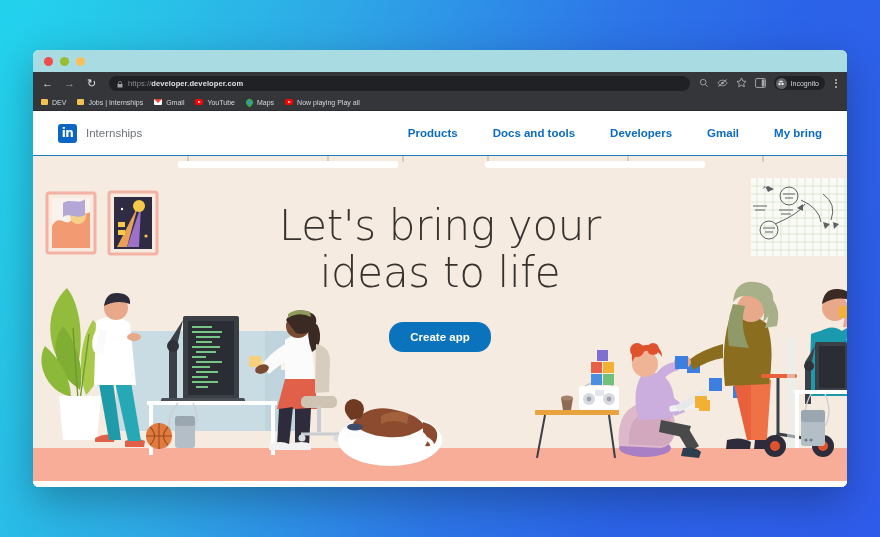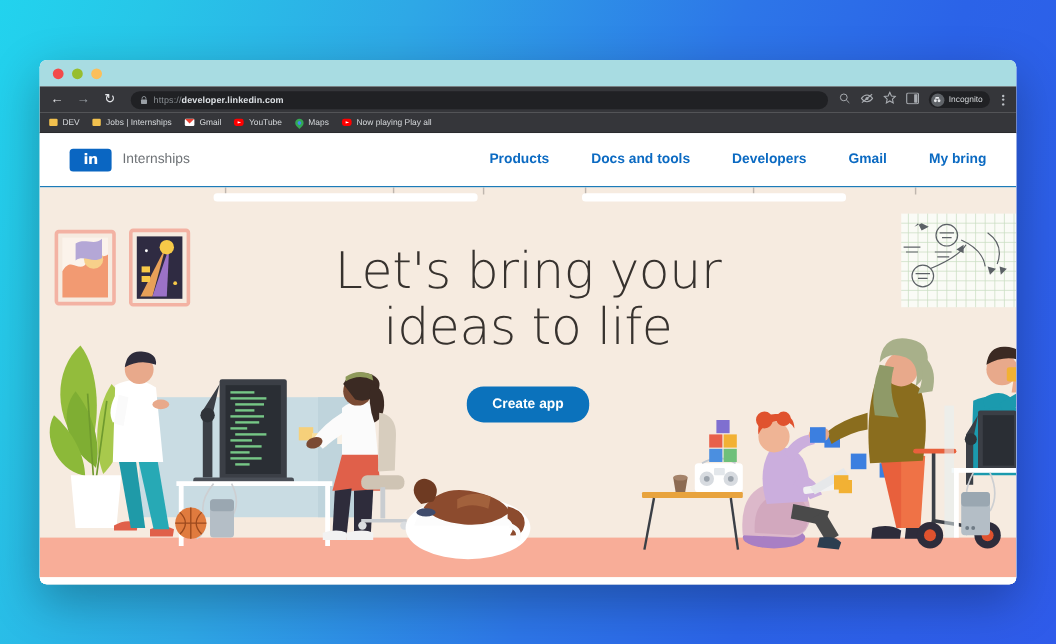--- a/index.html
+++ b/index.html
@@ -145,21 +145,21 @@
     background: #fff;
     display: flex;
     align-items: center;
     padding: 0 25px;
     border-bottom: 1px solid #1C7BB8;
     position: relative;
     z-index: 5;
   }
   .brand { display: flex; align-items: center; gap: 9px; }
   .li-logo {
-    width: 35px; height: 19px; background: #0A66C2; border-radius: 3px;
+    width: 19px; height: 19px; background: #0A66C2; border-radius: 3px;
     color: #fff; font-size: 12px; font-weight: bold; line-height: 19px;
     text-align: center; letter-spacing: -.5px; font-family: "DejaVu Sans", sans-serif;
   }
   .brand-name { color: #6E7276; font-size: 11.5px; }
   .nav-links { margin-left: auto; display: flex; align-items: center; gap: 35px; }
   .nav-link { color: #0B6AC2; font-size: 11.5px; font-weight: bold; white-space: nowrap; cursor: pointer; }
 
   
   .hero { position: absolute; left: 0; right: 0; top: 45px; bottom: 0; background: #F6EBE0; overflow: hidden; }
   .hero-svg { position: absolute; inset: 0; width: 100%; height: 100%; display: block; }
@@ -200,21 +200,21 @@
       <span class="nav-btn">→</span>
       <span class="nav-btn enabled">↻</span>
 
       <div class="omnibox">
         <span class="lock-ico">
           <svg width="6" height="7" viewBox="0 0 6 7">
             <path d="M1.4 3V2a1.6 1.6 0 0 1 3.2 0v1" fill="none" stroke="#9AA0A6" stroke-width=".7"></path>
             <rect x="0.5" y="3" width="5" height="3.6" rx=".6" fill="#9AA0A6"></rect>
           </svg>
         </span>
-        <span class="url"><span class="scheme">https://</span><span class="host">developer.linkedin.com</span></span>
+        <span class="url"><span class="scheme">https://</span><span class="host">developer.developer.com</span></span>
       </div>
 
       <div class="tb-right">
         <span class="tb-ico">
           <svg width="10" height="10" viewBox="0 0 12 12">
             <circle cx="5" cy="5" r="3.4" fill="none" stroke="#BDC1C6" stroke-width="1"></circle>
             <line x1="7.6" y1="7.6" x2="10.5" y2="10.5" stroke="#BDC1C6" stroke-width="1"></line>
           </svg>
         </span>
         <span class="tb-ico">

